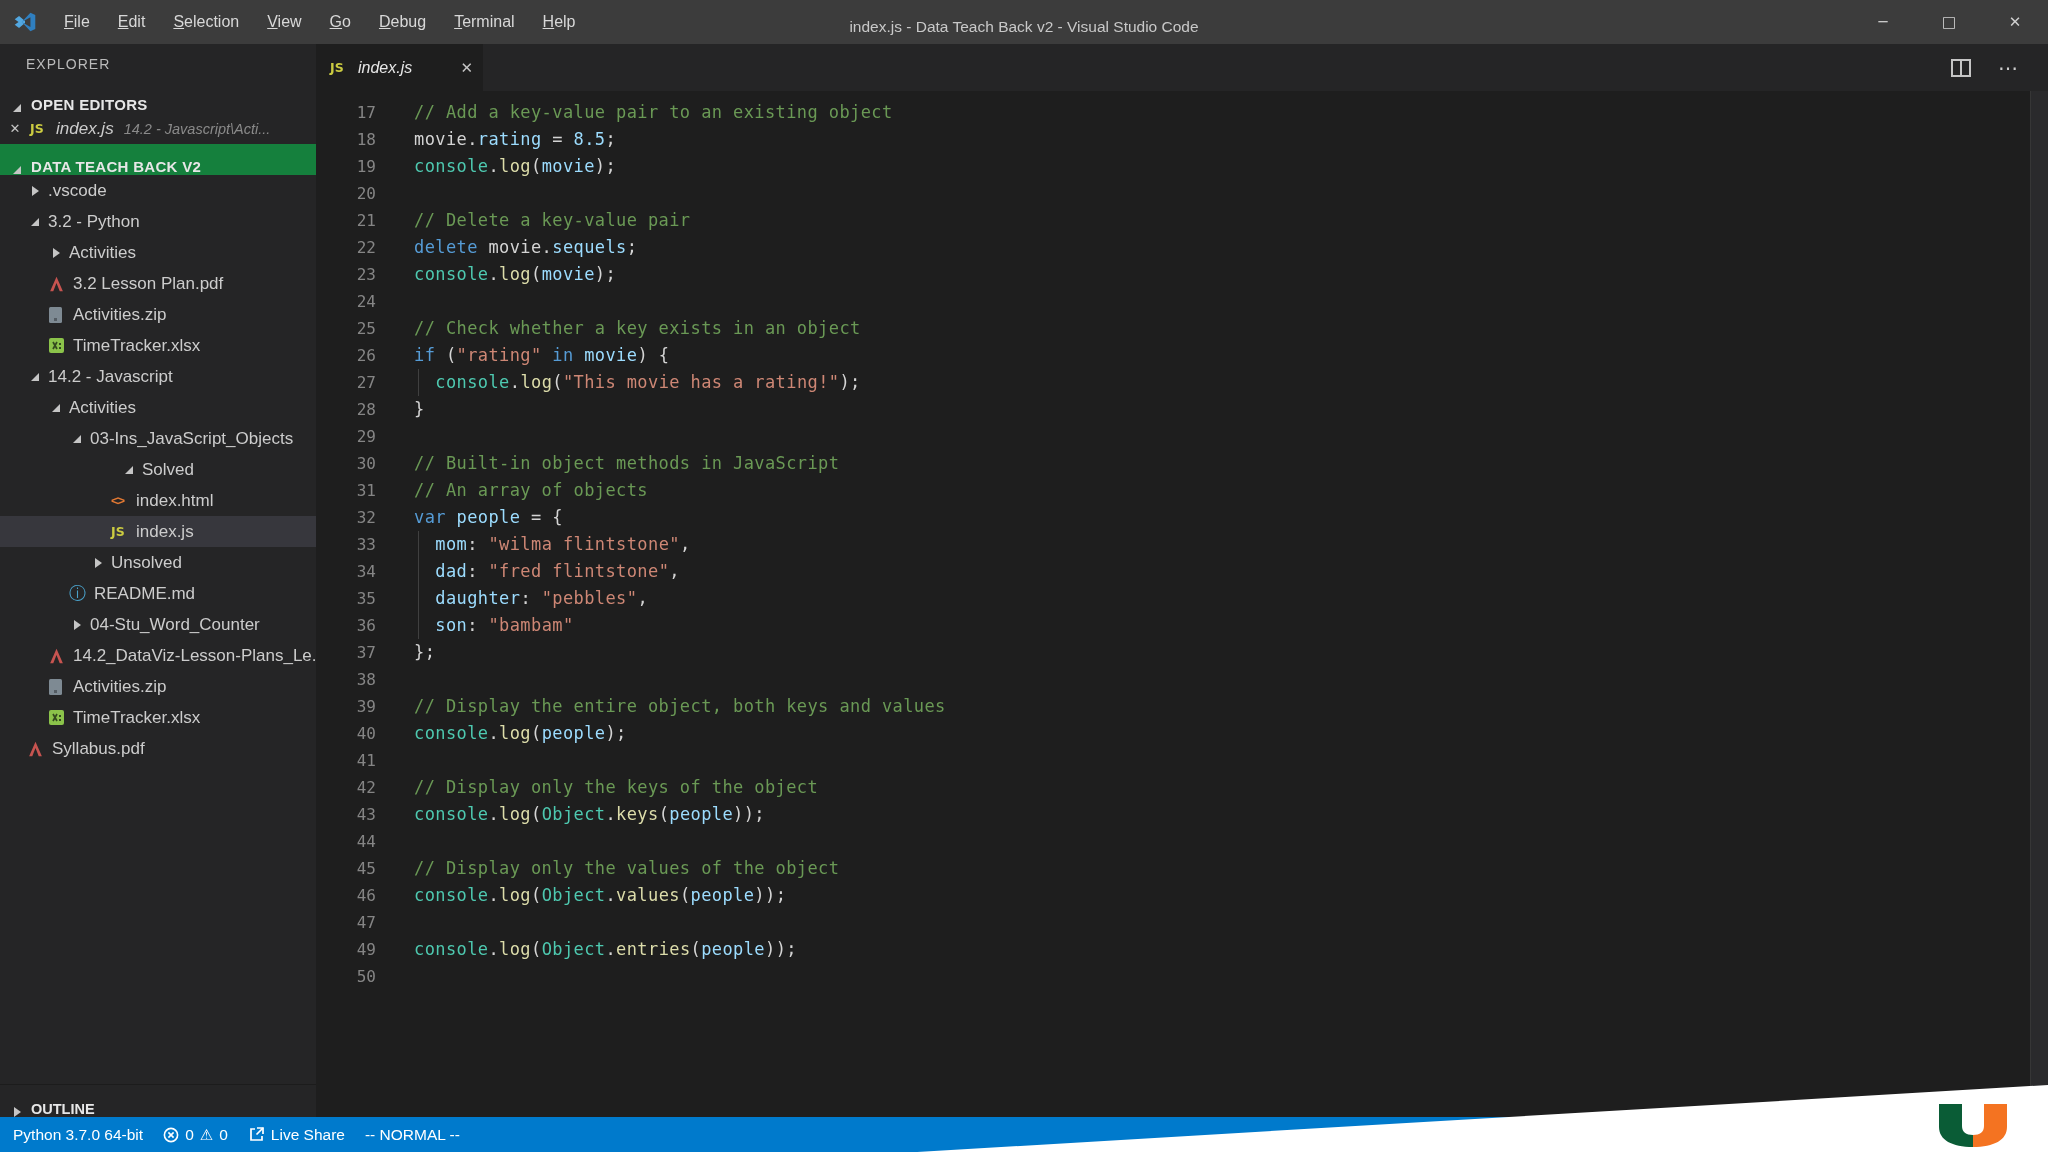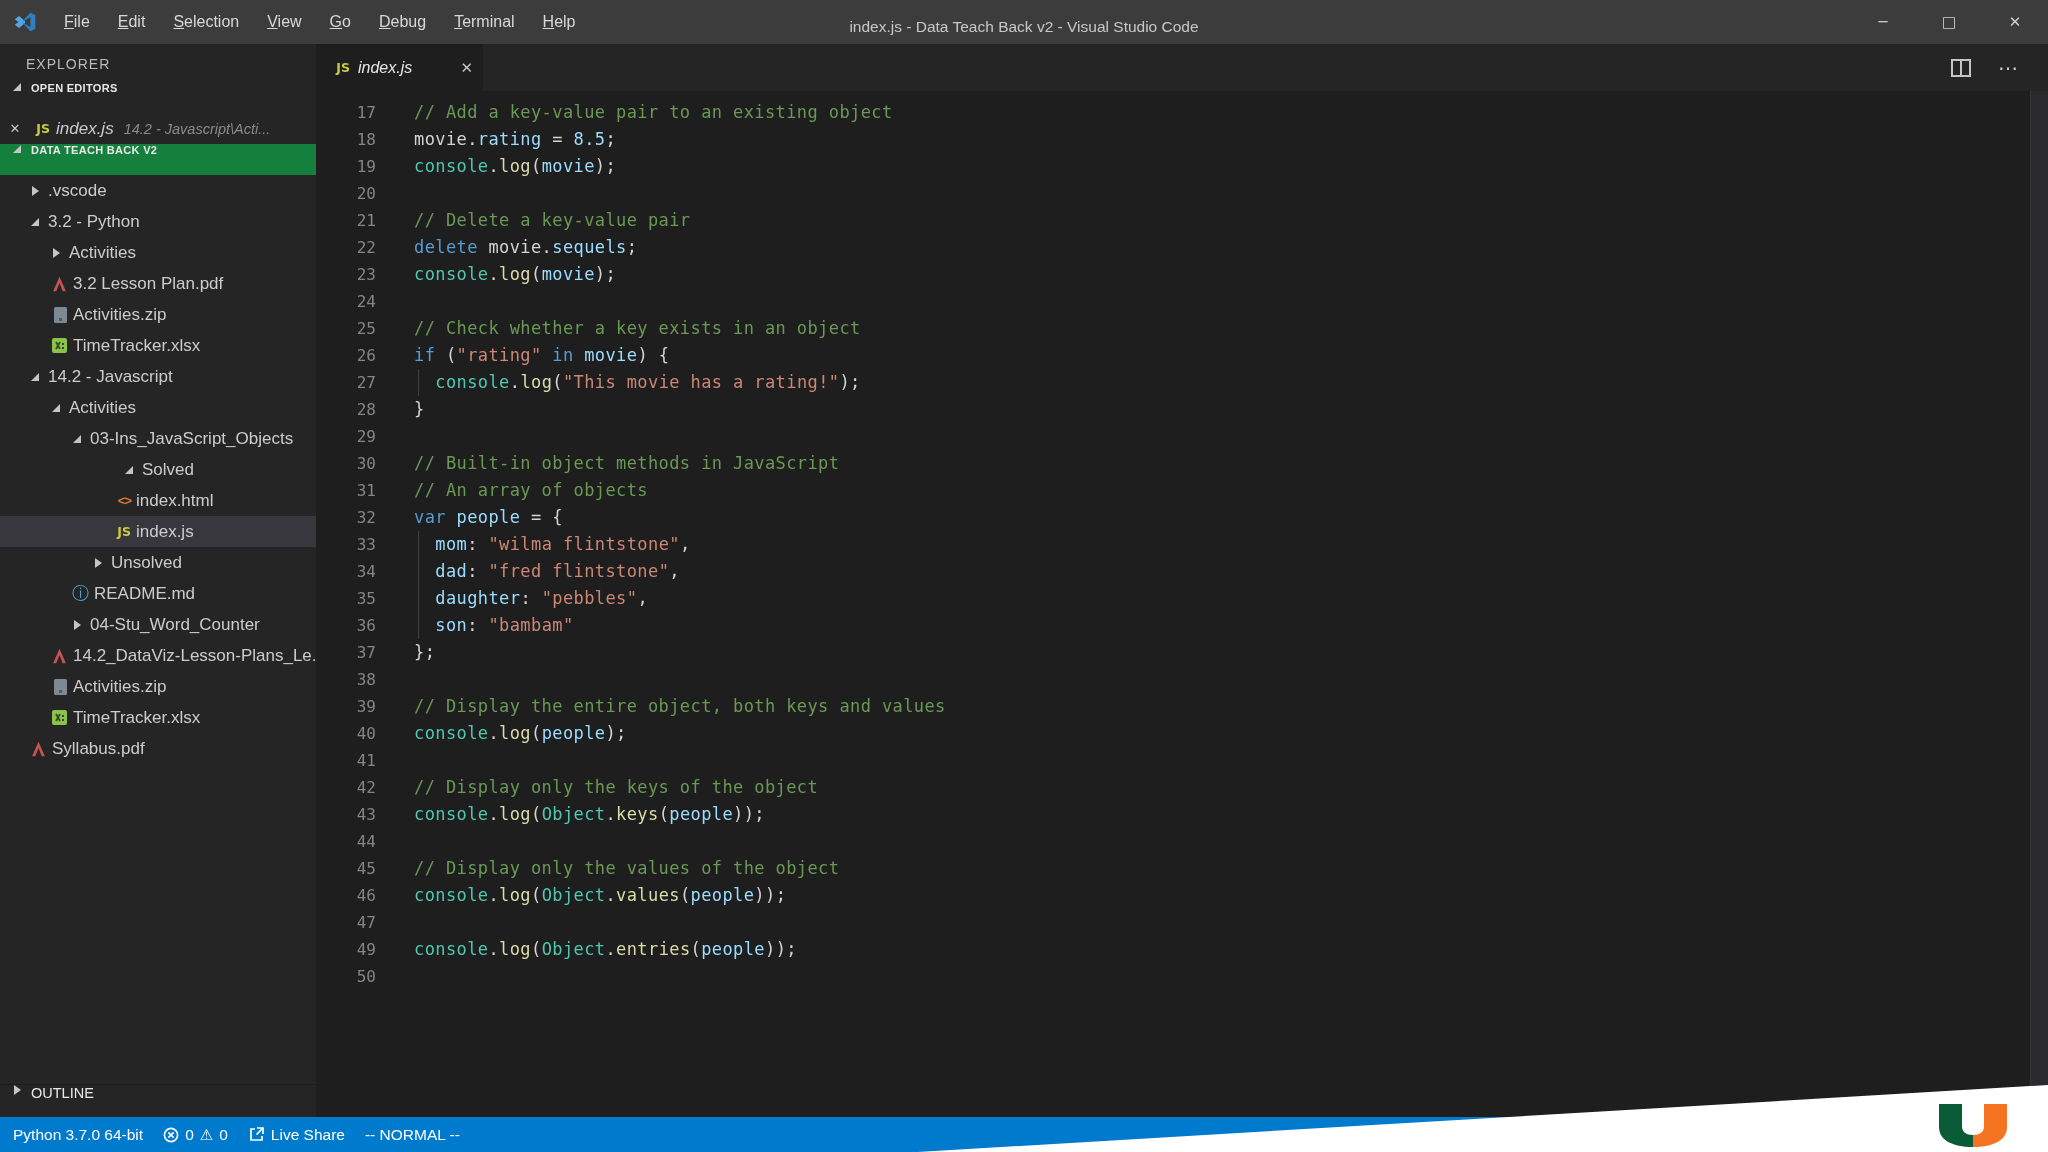--- a/index.html
+++ b/index.html
@@ -17,42 +17,42 @@
   .win-title { position:absolute; left:0; right:0; text-align:center; font-size:15.5px; color:#c8c8c8; pointer-events:none;margin-top:9px; }
   .win-controls { margin-left:auto; display:flex; height:44px; }
   .win-btn { width:66px; height:44px; display:flex; align-items:center; justify-content:center;
              font-size:15px; color:#d0d0d0; font-family:"DejaVu Sans", sans-serif; }
 
   
   .sidebar { position:absolute; left:0; top:44px; width:316px; height:1073px;
              background:#252526; color:#cccccc; overflow:hidden; }
   .sidebar-title { height:38px; line-height:40px; padding-left:26px; font-size:14px;
                    letter-spacing:1px; color:#bbbbbb; }
-  .pane-header { height:31px; display:flex; align-items:flex-start; font-size:11px; font-weight:bold;
+  .pane-header { height:31px; display:flex; align-items:flex-end; font-size:15px; font-weight:bold;
                  color:#e7e7e7; letter-spacing:0.3px; padding-left:8px; }
   .pane-header.shaded { background:#15803d; }
   .pane-header .twistie { margin-right:5px; }
   .row { height:31px; display:flex; align-items:center; font-size:17px; color:#cccccc; white-space:nowrap; }
   .row.selected { background:#37373d; }
   .twistie { width:18px; height:10px; display:inline-flex; align-items:center; justify-content:center; flex:0 0 18px; }
   .tw-col { width:0; height:0; border-top:5px solid transparent; border-bottom:5px solid transparent; border-left:7px solid #c5c5c5; }
   .tw-exp { width:0; height:0; border-left:8px solid transparent; border-bottom:8px solid #c5c5c5; }
   .slot { width:22px; flex:0 0 22px; display:inline-flex; align-items:center; justify-content:center; }
-  .file-icon { display:inline-flex; align-items:center; justify-content:flex-end; width:20px; height:20px; }
+  .file-icon { display:inline-flex; align-items:center; justify-content:flex-start; width:20px; height:20px; }
   .js-badge { color:#cbcb41; font-weight:bold; font-size:12.5px; font-family:"DejaVu Sans", sans-serif; }
   .html-badge { color:#e37933; font-weight:bold; font-size:13px; letter-spacing:-1px; }
   .readme-badge { color:#4aa0c8; font-size:17px; font-family:"DejaVu Sans", sans-serif; }
   .oe-close { width:30px; flex:0 0 30px; text-align:center; color:#c5c5c5; font-size:13px; }
   .oe-label { font-style:italic; margin-left:6px; }
   .oe-desc { font-style:italic; color:#8a8a8a; font-size:14.5px; margin-left:10px; overflow:hidden;
              text-overflow:ellipsis; max-width:150px; }
   .tree-label { margin-left:4px; }
   .outline-row { position:absolute; bottom:0; left:0; width:316px; height:33px; background:#252526;
-                 border-top:1px solid #1c1c1c; display:flex; align-items:flex-start; padding-left:8px;
-                 font-size:14.5px; font-weight:normal; color:#e7e7e7; }
+                 border-top:1px solid #1c1c1c; display:flex; align-items:flex-end; padding-left:8px;
+                 font-size:14.5px; font-weight:bold; color:#e7e7e7; }
   .outline-row .twistie { margin-right:5px; }
 
   
   .tabbar { position:absolute; left:316px; top:44px; width:1732px; height:47px; background:#252526;
             display:flex; align-items:stretch; }
   .tab { width:167px; background:#1e1e1e; display:flex; align-items:center; padding:0 10px 0 14px;
          color:#e7e7e7; font-size:16px; }
   .tab .tab-label { font-style:italic; margin:0 14px 0 8px; }
   .tab-close { margin-left:auto; color:#c5c5c5; font-size:15px; font-family:"DejaVu Sans", sans-serif; }
   .editor-actions { margin-left:auto; display:flex; align-items:center; gap:26px; padding-right:28px; color:#c5c5c5; }

